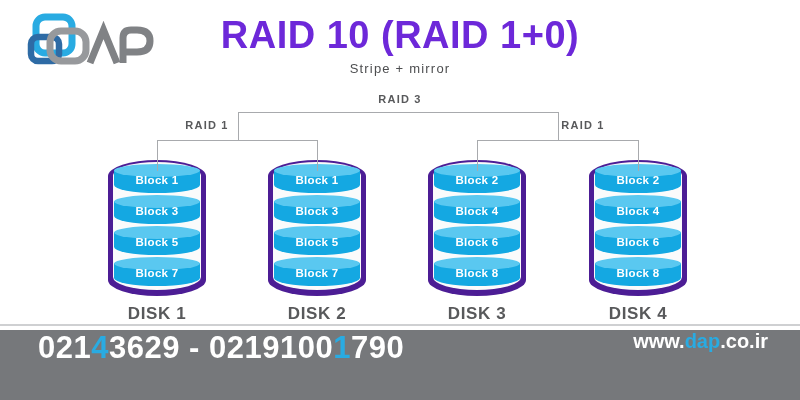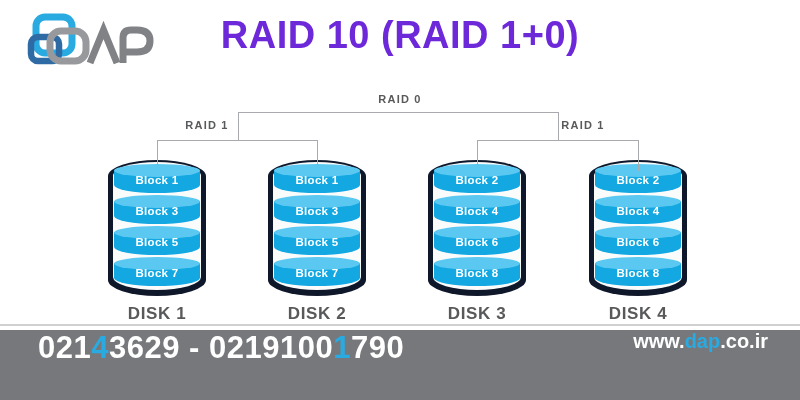--- a/index.html
+++ b/index.html
@@ -36,21 +36,21 @@
   .h-left{left:157px;top:140px;width:161px;height:1px;}
   .h-right{left:477px;top:140px;width:162px;height:1px;}
   .v-d1{left:157px;top:140px;width:1px;height:31px;}
   .v-d2{left:317px;top:140px;width:1px;height:31px;}
   .v-d3{left:477px;top:140px;width:1px;height:31px;}
   .v-d4{left:638px;top:140px;width:1px;height:31px;}
   
   .disk{position:absolute;top:160px;width:98px;z-index:2;}
   .d1{left:108px;} .d2{left:268px;} .d3{left:428px;} .d4{left:589px;}
   .casing{
-    position:relative;width:98px;height:136px;background:#0f172a;
+    position:relative;width:98px;height:136px;background:#4c1d95;
     border-radius:49px/16px;
   }
   .casing-inner{
     position:absolute;left:5px;right:5px;top:2px;bottom:6px;
     background:#fafbfb;border-radius:44px/13px;
   }
   .stack{position:absolute;left:6px;right:6px;top:4px;}
   .seg{position:relative;height:31px;}
   .seg-top{
     position:absolute;left:0;right:0;top:0;height:13px;
@@ -88,22 +88,23 @@
     <g>
       <rect x="10" y="7" width="36" height="36" rx="9" fill="none" stroke="#29abe2" stroke-width="7"></rect>
       <rect x="5" y="27" width="28" height="24" rx="7" fill="none" stroke="#2e6ba5" stroke-width="6.5"></rect>
       <rect x="24" y="21" width="36" height="30" rx="11" fill="none" stroke="#97999c" stroke-width="7"></rect>
       <path d="M64,53 L77.5,20 L91,53" fill="none" stroke="#808285" stroke-width="7" stroke-linejoin="miter"></path>
       <path d="M97,53 L97,28 Q97,20 105,20 L111,20 Q124,20 124,31 Q124,42 111,42 L97,42" fill="none" stroke="#808285" stroke-width="7"></path>
     </g>
   </svg>
 
   <div class="title">RAID 10 (RAID 1+0)</div>
-
-  <div class="tree-label lbl-root">RAID 0</div>
+  <div class="subtitle">Stripe + mirror</div>
+
+  <div class="tree-label lbl-root">RAID 3</div>
   <div class="tree-label lbl-raid1-left">RAID 1</div>
   <div class="tree-label lbl-raid1-right">RAID 1</div>
 
   <div class="line h-root"></div>
   <div class="line v-root-l"></div>
   <div class="line v-root-r"></div>
   <div class="line h-left"></div>
   <div class="line h-right"></div>
   <div class="line v-d1"></div>
   <div class="line v-d2"></div>

